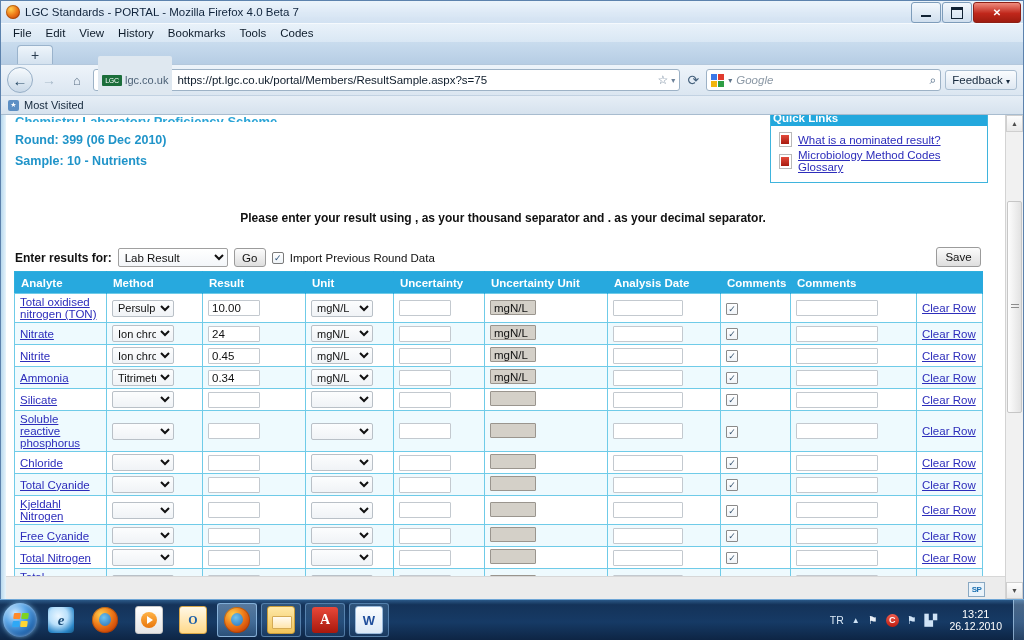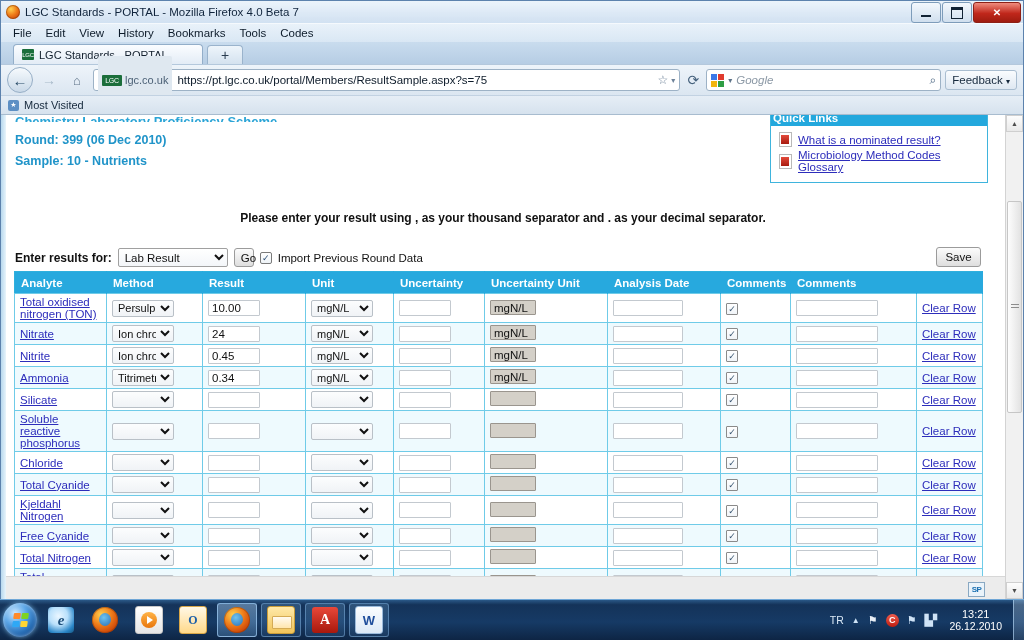--- a/index.html
+++ b/index.html
@@ -176,21 +176,21 @@
   
   #ctlrow{position:absolute;left:14px;top:133px;display:flex;align-items:center;gap:6px;}
   #ctlrow .lbl{font-size:12px;font-weight:bold;color:#111;}
   select.wsel{
     font-family:"Liberation Sans",sans-serif;font-size:11.5px;color:#111;
     background:linear-gradient(180deg,#ffffff,#f3f6f9);
     border:1px solid #a0a0a0;border-radius:2px;height:19px;box-sizing:border-box;padding:0 2px;
   }
   #labResultSel{width:110px;}
   .gobtn{
-    font-family:"Liberation Sans",sans-serif;font-size:11.5px;color:#111;height:19px;width:20px;
+    font-family:"Liberation Sans",sans-serif;font-size:11.5px;color:#111;height:19px;width:32px;
     background:linear-gradient(180deg,#fcfcfc,#dedede);border:1px solid #9b9b9b;border-radius:3px;
   }
   .chk{width:12px;height:12px;border:1px solid #7a7a7a;background:linear-gradient(180deg,#fff,#eef3f7);
     display:inline-flex;align-items:center;justify-content:center;font-size:9px;color:#2a4d75;
     border-radius:2px;box-sizing:border-box;vertical-align:middle;}
   #ctlrow .imptxt{font-size:11.5px;color:#111;}
   .savebtn{
     position:absolute;right:24px;top:132px;width:45px;height:20px;
     font-family:"Liberation Sans",sans-serif;font-size:11.5px;color:#111;
     background:linear-gradient(180deg,#fcfcfc,#dedede);border:1px solid #9b9b9b;border-radius:3px;
@@ -332,24 +332,20 @@
     <div class="mi">File</div>
     <div class="mi">Edit</div>
     <div class="mi">View</div>
     <div class="mi">History</div>
     <div class="mi">Bookmarks</div>
     <div class="mi">Tools</div>
     <div class="mi">Codes</div>
   </div>
 
   <div id="tabstrip">
-    <div class="tab">
-      <span class="tabfav">LGC</span>
-      <span class="tabttl">LGC Standards - PORTAL</span>
-    </div>
     <div class="newtab">+</div>
   </div>
 
   <div id="navbar">
     <div class="navbtn back">←</div>
     <div class="navbtn fwd">→</div>
     <div class="navbtn home">⌂</div>
     <div id="urlbar">
       <span class="idbadge">
         <span class="lgcsq">LGC</span>

